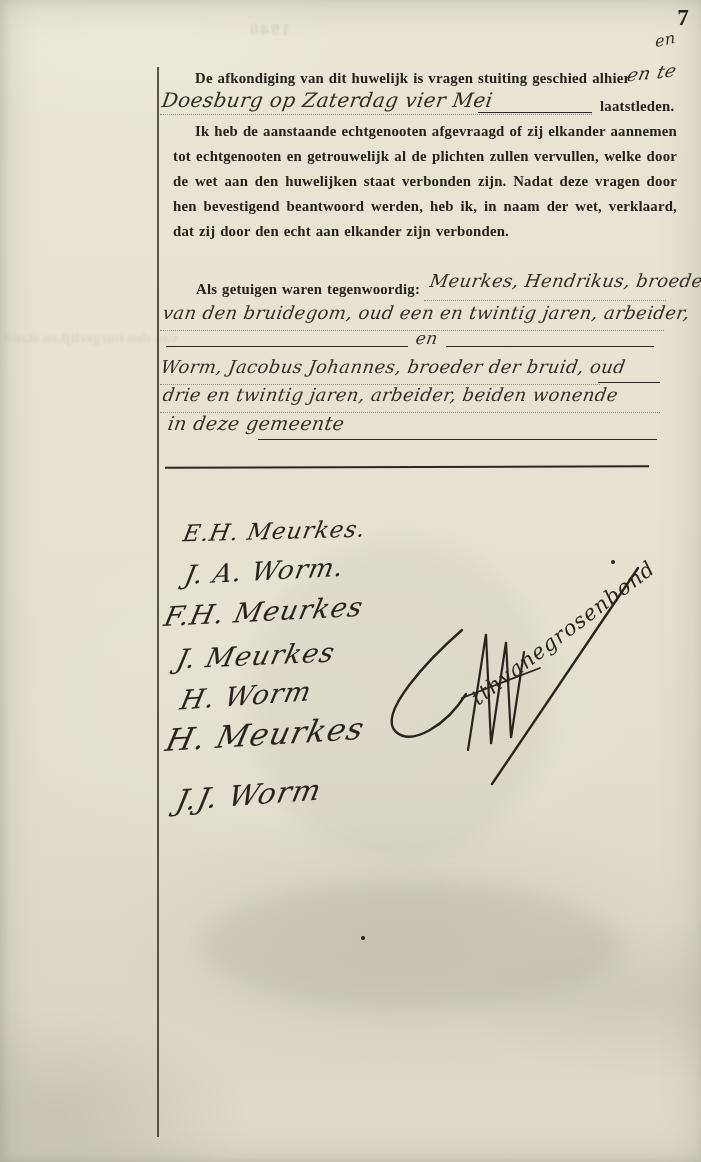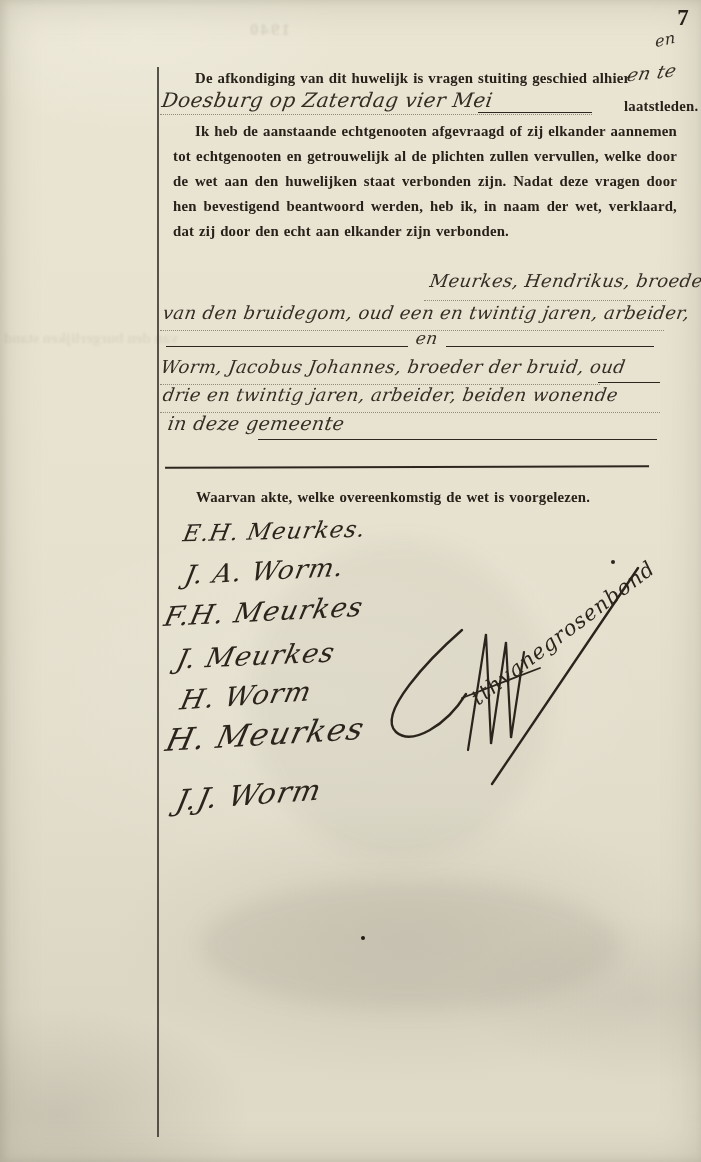--- a/index.html
+++ b/index.html
@@ -68,24 +68,25 @@
   <div style="position:absolute;left:157px;top:67px;width:1.6px;height:1070px;background:#443e33;opacity:.88;"></div>
 
   <div class="print" style="left:175px;top:66px;width:510px;line-height:24px;">
     <span style="display:inline-block;text-indent:20px;">De afkondiging van dit huwelijk is vragen stuiting geschied alhier</span>
   </div>
   <div class="hand" style="left:628px;top:62px;font-size:18px;transform:skewX(-18deg) rotate(-6deg);">en te</div>
 
   <div class="hand" style="left:162px;top:88px;font-size:20px;">Doesburg op Zaterdag vier Mei</div>
   <div class="rule-dotted" style="left:160px;top:92px;width:432px;height:22px;"></div>
   <div class="rule-solid" style="left:478px;top:90px;width:114px;height:22px;"></div>
-  <div class="print" style="left:624px;top:96px;line-height:20px;">laatstleden.</div>
+  <div class="print" style="left:600px;top:96px;line-height:20px;">laatstleden.</div>
 
   <div class="print" style="left:173px;top:119px;width:504px;text-align:justify;text-indent:22px;">Ik heb de aanstaande echtgenooten afgevraagd of zij elkander aannemen tot echtgenooten en getrouwelijk al de plichten zullen vervullen, welke door de wet aan den huwelijken staat verbonden zijn. Nadat deze vragen door hen bevestigend beantwoord werden, heb ik, in naam der wet, verklaard, dat zij door den echt aan elkander zijn verbonden.</div>
 
+  <div class="print" style="left:196px;top:278px;line-height:22px;">Als getuigen waren tegenwoordig:</div>
   <div class="hand" style="left:430px;top:270px;font-size:18px;">Meurkes, Hendrikus, broeder</div>
   <div class="rule-dotted" style="left:424px;top:278px;width:242px;height:22px;"></div>
 
   <div class="hand" style="left:163px;top:302px;font-size:18px;">van den bruidegom, oud een en twintig jaren, arbeider,</div>
   <div class="rule-dotted" style="left:160px;top:308px;width:504px;height:22px;"></div>
 
   <div class="rule-solid" style="left:166px;top:324px;width:242px;height:22px;"></div>
   <div class="hand" style="left:416px;top:328px;font-size:17px;">en</div>
   <div class="rule-solid" style="left:446px;top:324px;width:208px;height:22px;"></div>
 
@@ -94,21 +95,20 @@
   <div class="rule-solid" style="left:598px;top:360px;width:62px;height:22px;"></div>
 
   <div class="hand" style="left:163px;top:384px;font-size:18px;">drie en twintig jaren, arbeider, beiden wonende</div>
   <div class="rule-dotted" style="left:160px;top:390px;width:500px;height:22px;"></div>
 
   <div class="hand" style="left:168px;top:412px;font-size:19px;">in deze gemeente</div>
   <div class="rule-solid" style="left:258px;top:417px;width:399px;height:22px;border-bottom-width:1.8px;"></div>
 
   <div class="rule-solid" style="left:165px;top:444px;width:484px;height:22px;border-bottom-width:2px;transform:rotate(-.2deg);"></div>
 
-  <div class="print" style="left:196px;top:486px;line-height:22px;">Waarvan akte, welke overeenkomstig de wet is voorgelezen.</div>
 
   <div class="sig" style="left:184px;top:518px;font-size:23px;transform:skewX(-12deg) rotate(-1.5deg);">E.H. Meurkes.</div>
   <div class="sig" style="left:186px;top:556px;font-size:26px;transform:skewX(-14deg) rotate(-3deg);">J. A. Worm.</div>
   <div class="sig" style="left:166px;top:596px;font-size:27px;transform:skewX(-15deg) rotate(-3deg);">F.H. Meurkes</div>
   <div class="sig" style="left:178px;top:640px;font-size:27px;transform:skewX(-15deg) rotate(-2.5deg);">J. Meurkes</div>
   <div class="sig" style="left:182px;top:680px;font-size:27px;transform:skewX(-16deg) rotate(-4deg);">H. Worm</div>
   <div class="sig" style="left:168px;top:716px;font-size:31px;transform:skewX(-16deg) rotate(-3.5deg);">H. Meurkes</div>
   <div class="sig" style="left:178px;top:778px;font-size:29px;transform:skewX(-16deg) rotate(-4.5deg);">J.J. Worm</div>
 
   <svg style="position:absolute;left:370px;top:548px;" width="300" height="250" viewBox="0 0 300 250">

